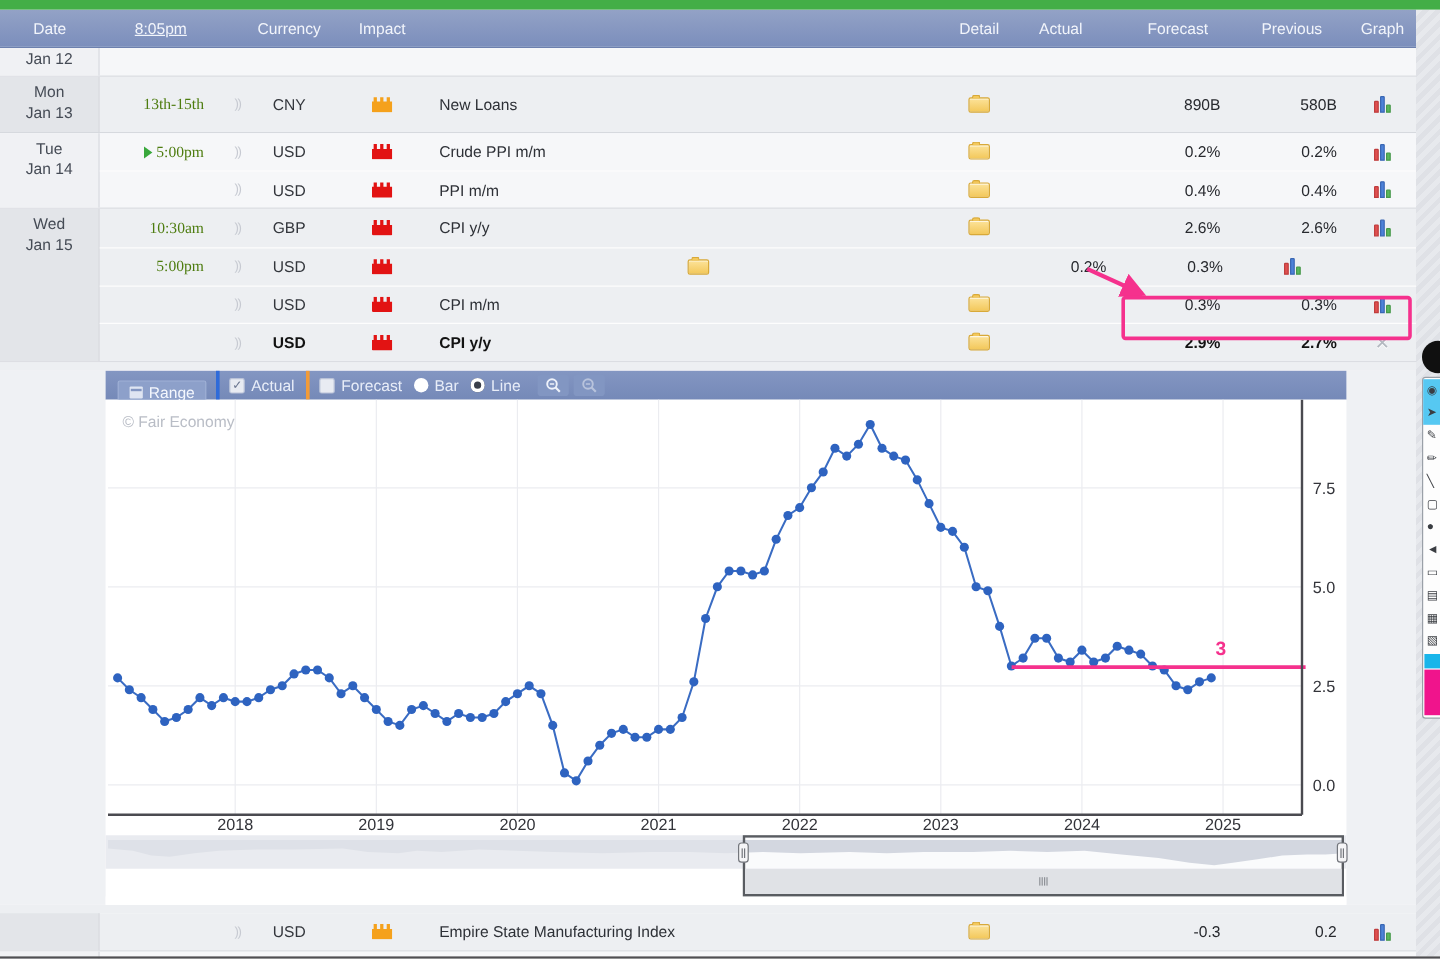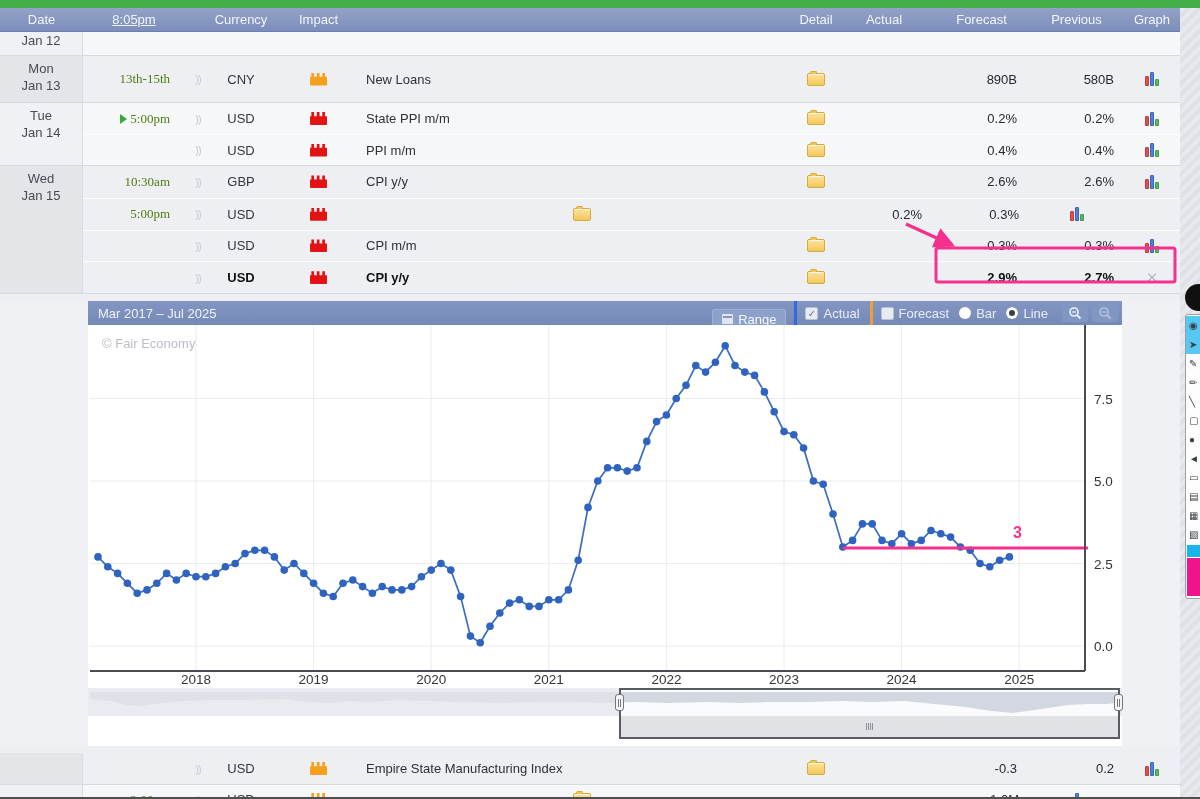--- a/index.html
+++ b/index.html
@@ -7,21 +7,21 @@
   body { font-family:"Liberation Sans","DejaVu Sans",sans-serif; background:#fff; position:relative; font-size:13px; color:#2e2e2e; }
 
   
   #topbar { position:absolute; top:0; left:0; width:1200px; height:8px; background:#43ae47; z-index:5; }
   #content { position:absolute; top:8px; left:0; width:1180px; }
   #right-strip { position:absolute; top:8px; left:1180px; width:20px; height:789px;
     background:repeating-linear-gradient(135deg,#e7e9ed 0 4px,#dfe1e6 4px 8px); z-index:1; }
 
   
   .hdr { display:grid; grid-template-columns:83px 102px 26px 60px 95px 1fr 36px 100px 95px 95px 56px;
-    height:24px; align-items:center; background:linear-gradient(#93a2c6,#7b8ebc); color:#f2f5fb;
+    height:32px; align-items:center; background:linear-gradient(#93a2c6,#7b8ebc); color:#f2f5fb;
     border-bottom:1px solid #6c80ae; }
   .hdr div { text-align:center; font-size:13px; }
   .hdr .u { text-decoration:underline; cursor:pointer; }
 
   
   .day-block { display:flex; border-bottom:1px solid #d6d9de; }
   .day-block.dark  { background:#edeff2; }
   .day-block.light { background:#f6f7f9; }
   .date-cell { width:83px; flex:0 0 83px; text-align:center; color:#454b55; padding-top:4px;
     border-right:1px solid #d9dbe0; line-height:17px; }
@@ -187,21 +187,21 @@
           <div>Jan 14</div>
         </div>
         <div class="rows">
           <div class="ev-row" style="height: 31px;">
             <div class="c-time"><span class="play"></span>5:00pm</div>
             <div class="c-speaker">))</div>
             <div class="c-cur">USD</div>
             <div class="c-imp">
               <span class="impact red"></span>
             </div>
-            <div class="c-event">State PPI m/m</div>
+            <div class="c-event">Crude PPI m/m</div>
             <div class="c-detail">
               <span class="folder">
                 <i></i>
               </span>
             </div>
             <div class="c-act"></div>
             <div class="c-fc">0.2%</div>
             <div class="c-prev">0.2%</div>
             <div class="c-graph">
               <span class="gicon">
@@ -337,21 +337,20 @@
         </div>
       </div>
     </div>
 
   <div class="gap-band"></div>
 
   <div id="chart-band">
     <div id="chart-spacer-l"></div>
     <div id="chart-panel">
       <div id="chart-header">
-        <div id="chart-title">Mar 2017 – Jul 2025</div>
         <div class="ch-btn">
           <span class="cal-ic">
               <i></i>
             </span>
           <span>Range</span>
         </div>
         <div class="vsep blue"></div>
         <div class="ctl">
           <span class="chk" id="chk-actual">✓</span>
           <span>Actual</span>

